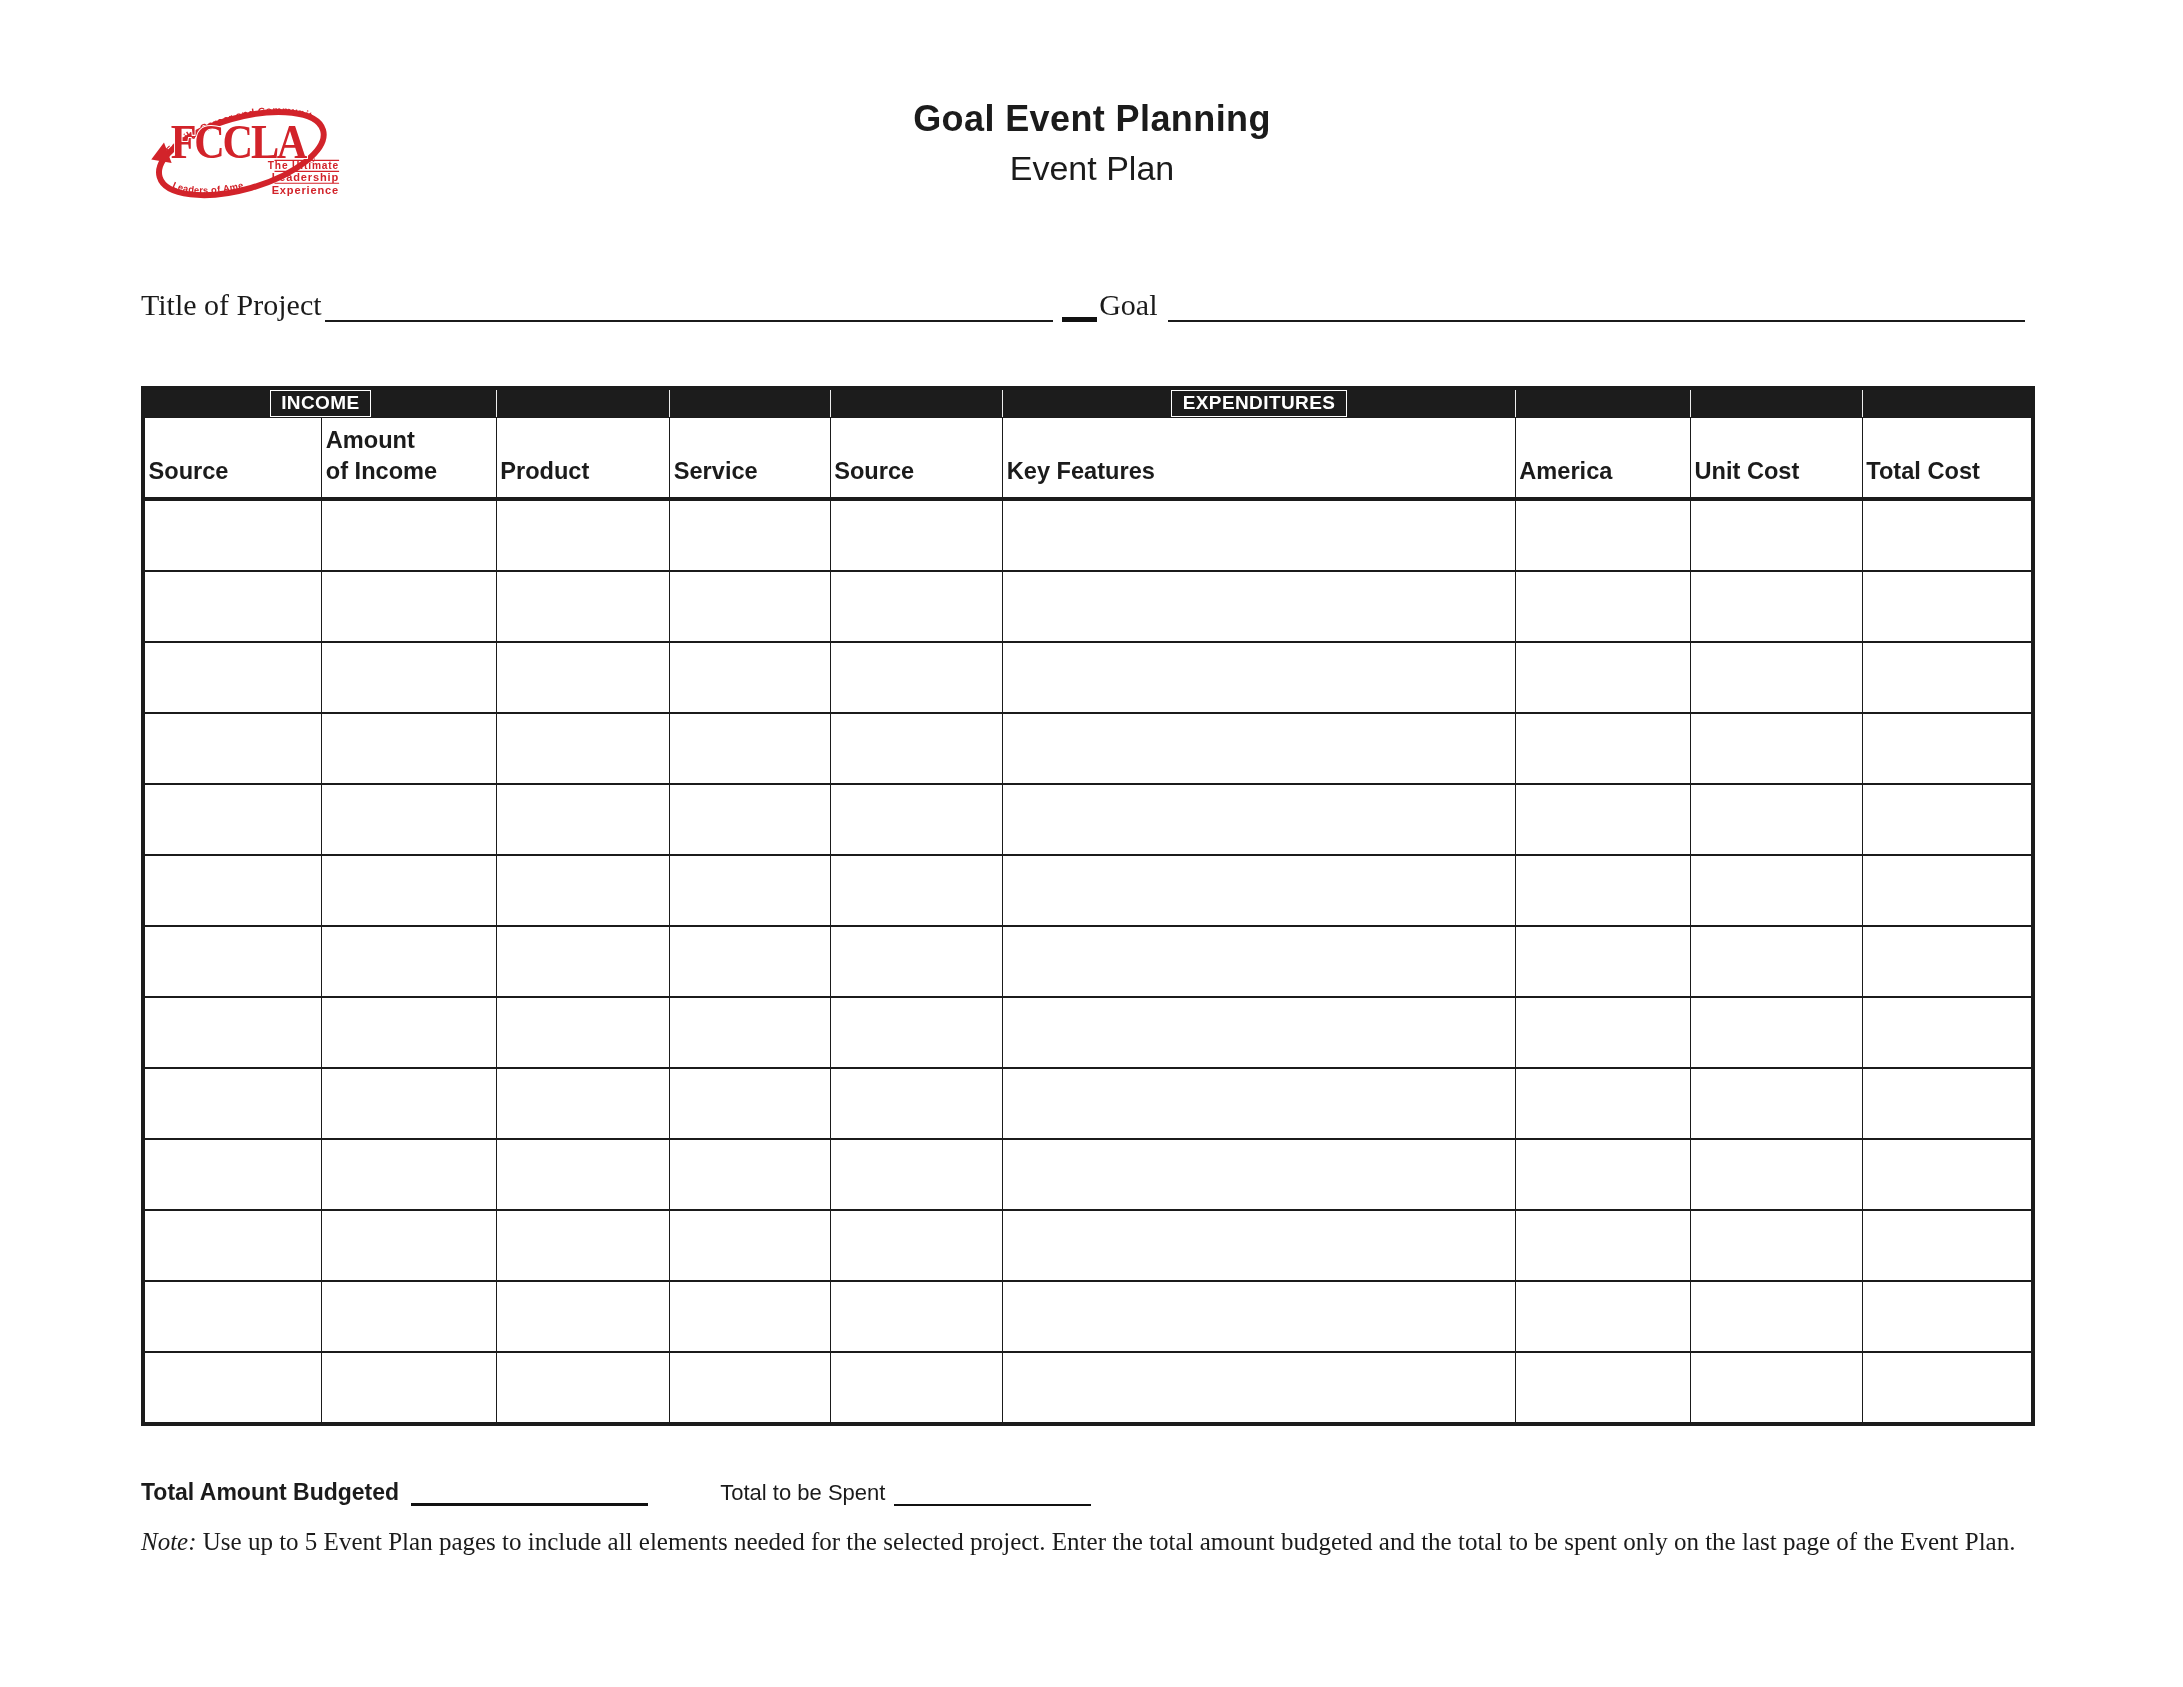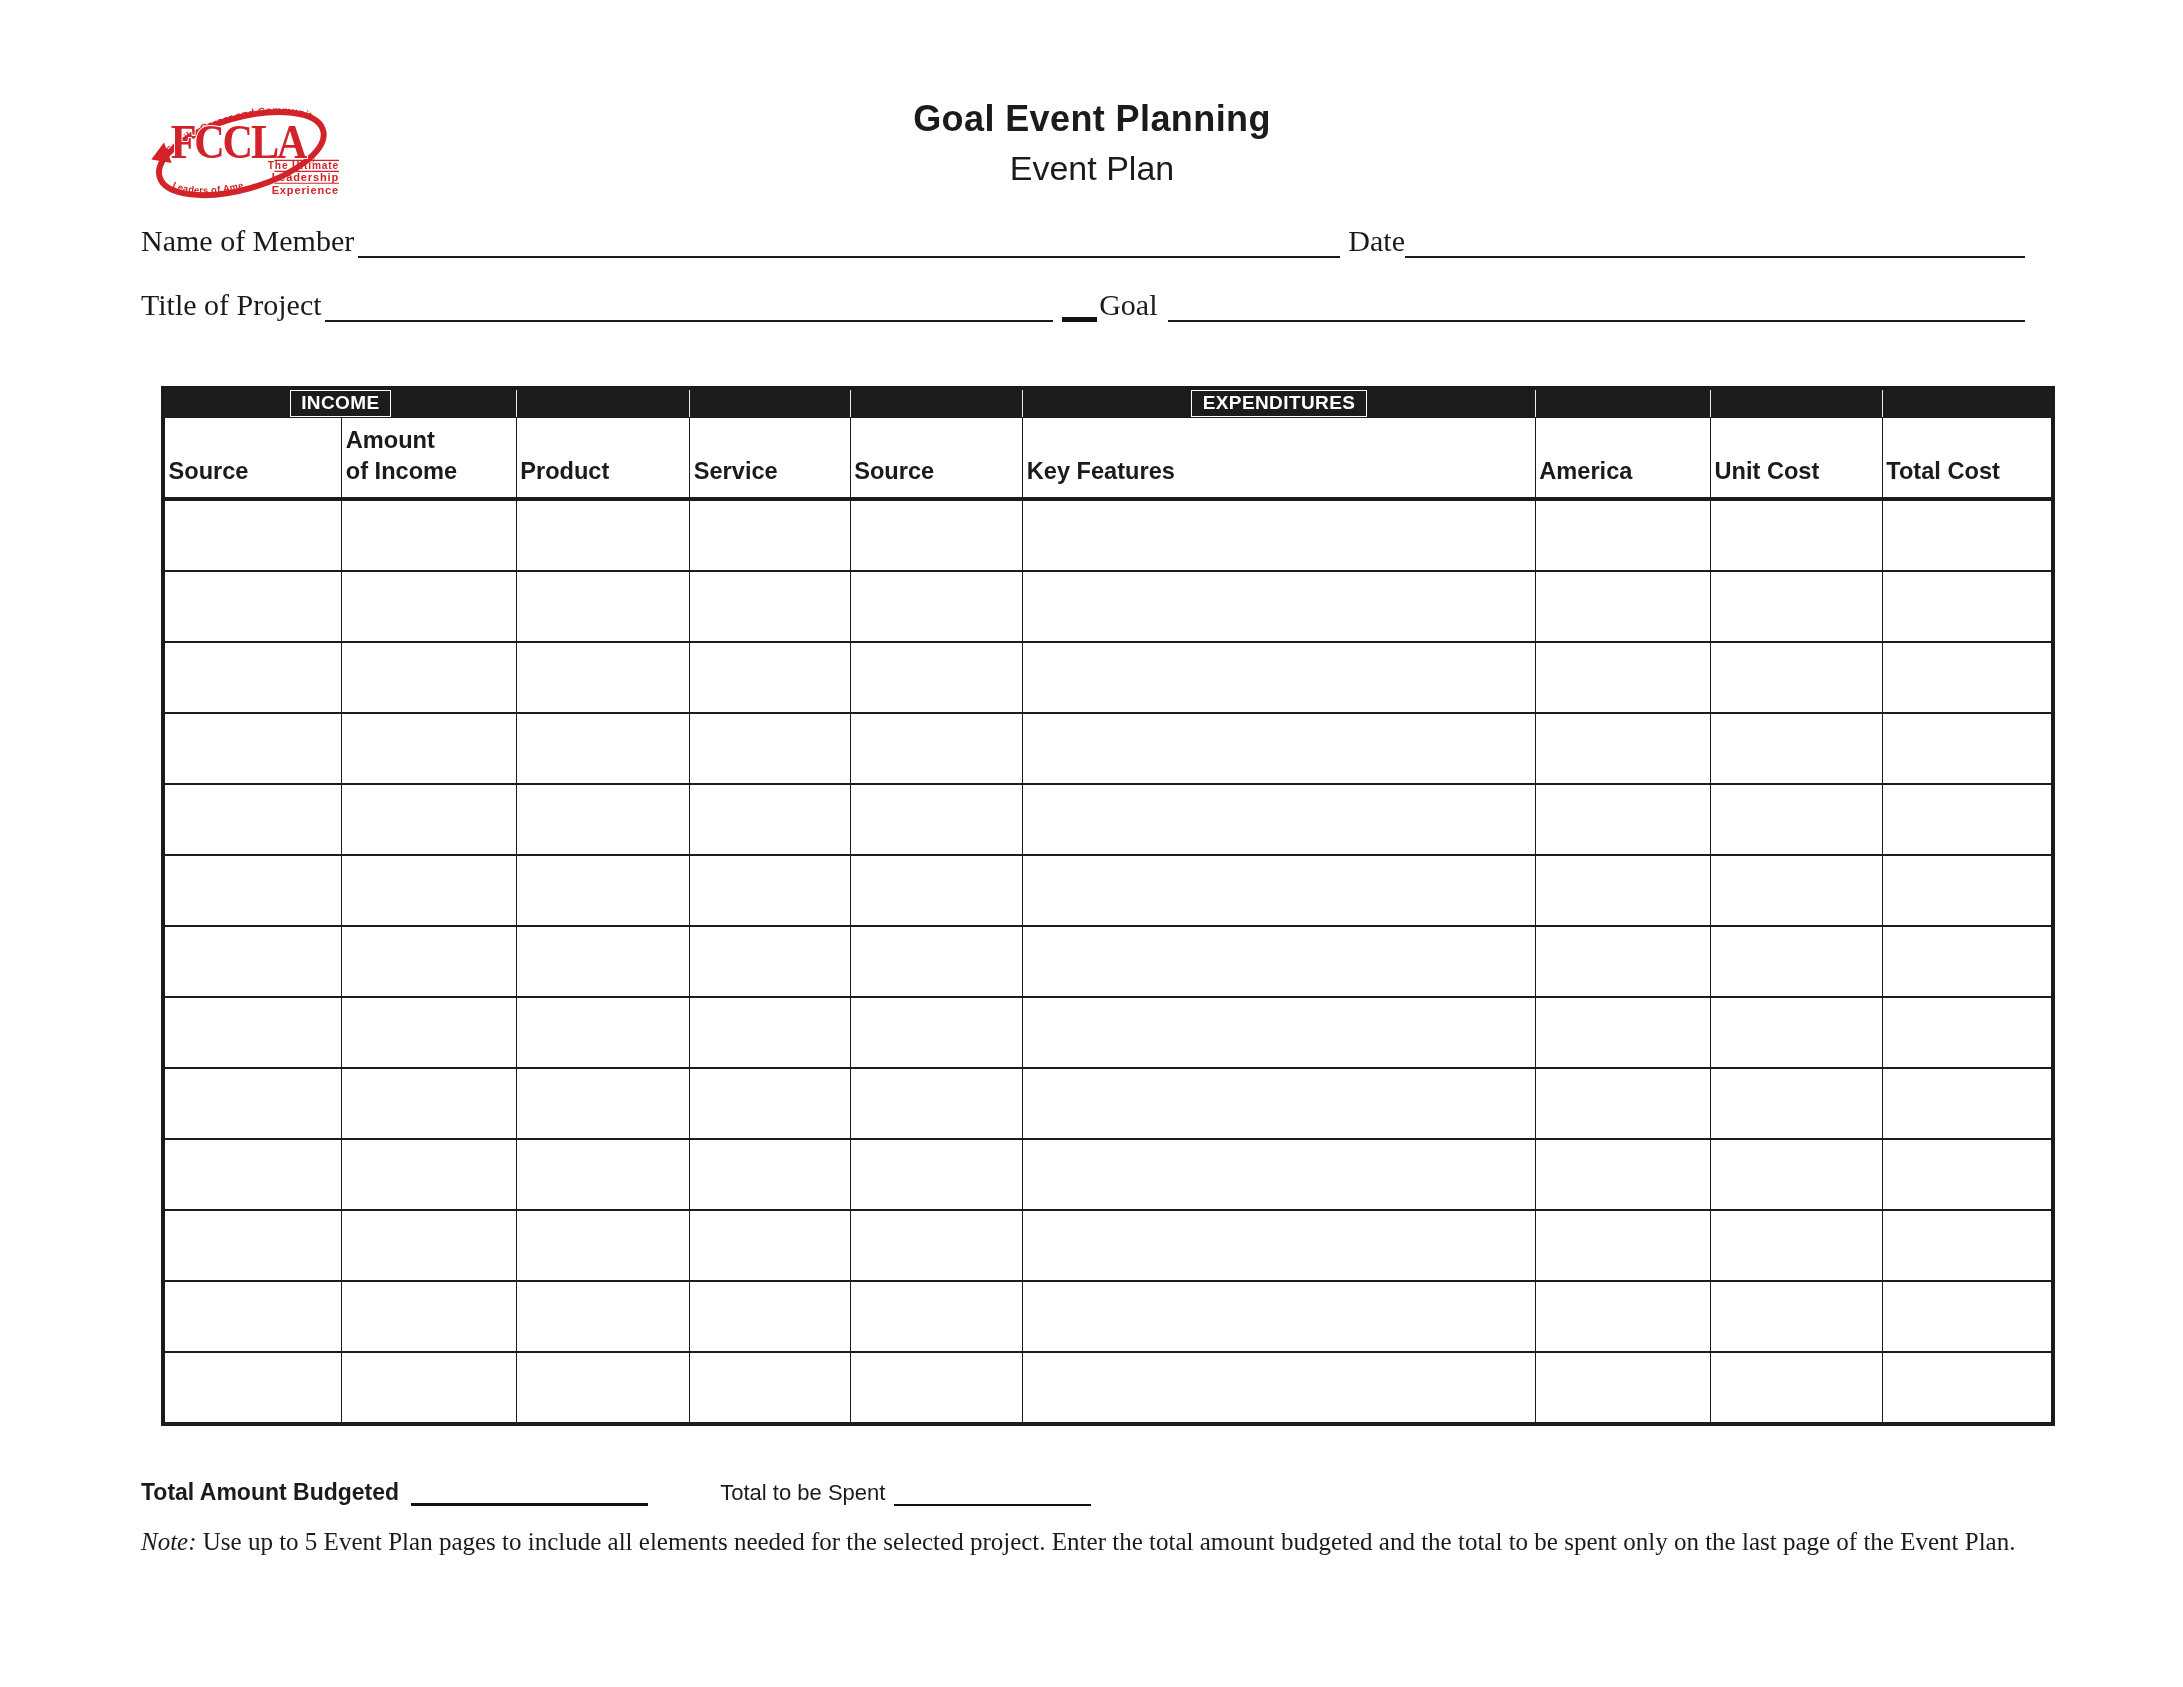--- a/index.html
+++ b/index.html
@@ -20,21 +20,21 @@
   .row2{top:282px;}
   .flabel{white-space:nowrap;}
   .uline{border-bottom:2.6px solid #1b1b1b;height:8.7px;display:inline-block;}
   .grow{flex:1 1 auto;margin-left:3.5px;}
   .gap-left{margin-left:8.7px;}
   .w710{width:620px;flex:0 0 auto;}
   .w981{width:857px;flex:0 0 auto;margin-left:10.5px;}
   .bold-dash{width:35px;border-bottom:5.2px solid #111;height:7px;flex:0 0 auto;margin:0 1.7px 0 9.6px;}
   
   table.plan{position:absolute;left:141px;top:386px;width:1894px;border-collapse:collapse;
-    table-layout:fixed;border:4.4px solid #1b1b1b;margin-left:20px;}
+    table-layout:fixed;border:4.4px solid #1b1b1b;}
   tr.group-row th{background:#1c1c1c;height:27px;border-left:1.7px solid #ededed;
     border-right:1.7px solid #ededed;border-top:3.5px solid #1b1b1b;border-bottom:1.7px solid #1b1b1b;
     text-align:center;vertical-align:middle;padding:0;}
   .group-label{display:inline-block;border:1.7px solid #ffffff;color:#ffffff;font-weight:bold;
     font-size:19px;line-height:1.1;padding:1.7px 10.5px 2.6px;letter-spacing:0.4px;}
   tr.head-row th{border:1.7px solid #1b1b1b;border-bottom:4.4px solid #1b1b1b;height:49px;
     vertical-align:bottom;padding:7px 3.5px 10.5px;font-size:23.6px;font-weight:bold;
     line-height:1.3;white-space:pre-line;text-align:left;background:#ffffff;}
   tbody td{border:1.7px solid #1b1b1b;border-top-width:2.6px;border-bottom-width:2.6px;
     height:67px;background:#ffffff;}
@@ -72,26 +72,20 @@
     <text x="226" y="101.5" text-anchor="end" font-size="12" font-weight="bold" fill="#D2232A" font-family="Liberation Sans, sans-serif" letter-spacing="1">The Ultimate</text>
     <text x="226" y="115.5" text-anchor="end" font-size="13" font-weight="bold" fill="#D2232A" font-family="Liberation Sans, sans-serif" letter-spacing="1">Leadership</text>
     <text x="226" y="130" text-anchor="end" font-size="13" font-weight="bold" fill="#D2232A" font-family="Liberation Sans, sans-serif" letter-spacing="1">Experience</text>
   </svg>
 
   <div class="title-block">
     <div class="title">Goal Event Planning</div>
     <div class="subtitle">Event Plan</div>
   </div>
 
-  <div class="field-row row1">
-    <span class="flabel">Name of Member</span>
-    <span class="uline grow"><span></span></span>
-    <span class="flabel gap-left">Date</span>
-    <span class="uline w710"><span></span></span>
-  </div>
 
   <div class="field-row row2">
     <span class="flabel">Title of Project</span>
     <span class="uline grow"><span></span></span>
     <span class="bold-dash"></span>
     <span class="flabel">Goal</span>
     <span class="uline w981"><span></span></span>
   </div>
 
   <table class="plan">

